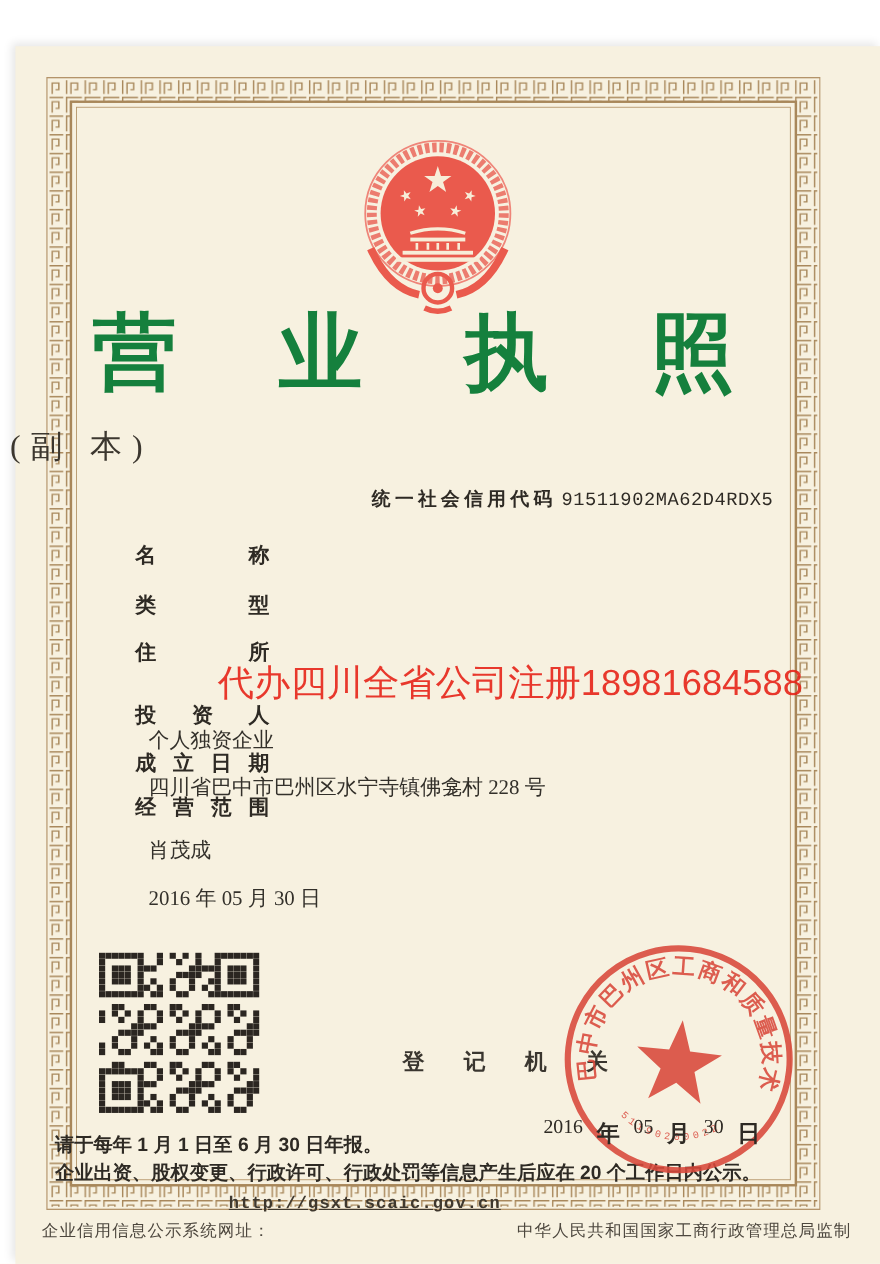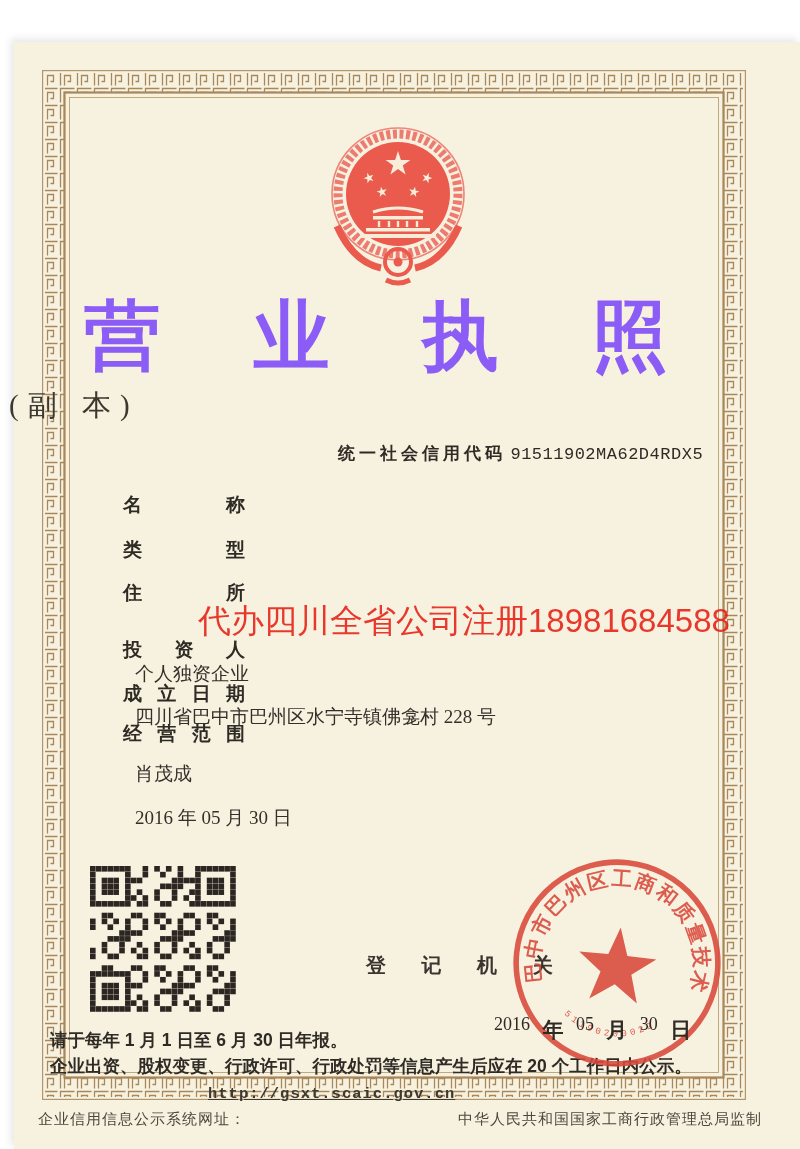--- a/index.html
+++ b/index.html
@@ -12,22 +12,22 @@
   .paper{
     position:absolute;left:14px;top:42px;width:786px;height:1107px;
     background:#f7f1e0;
     box-shadow:-3px -3px 8px rgba(0,0,0,.10);
   }
   .frame-svg{position:absolute;left:42px;top:70px;}
   
   .emblem{position:absolute;left:303px;top:122px;width:190px;height:168px;}
   
   .title{
-    position:absolute;left:0;top:286px;width:752px;text-align:center;
-    font-size:76px;font-weight:bold;color:#8b5cf6;
+    position:absolute;left:0;top:270px;width:752px;text-align:center;
+    font-size:76px;font-weight:bold;color:#15803d;
     letter-spacing:36px;text-indent:36px;
     font-family:"Liberation Sans",sans-serif;
   }
   .subtitle{
     position:absolute;left:0;top:386px;width:800px;text-align:left;
     font-size:29px;color:#3c372f;letter-spacing:9px;text-indent:9px;
     font-family:"Liberation Serif",serif;
   }
   .credit-line{position:absolute;left:338px;top:442px;white-space:nowrap;}
   .credit-label{font-size:17px;font-weight:bold;color:#2e2a24;letter-spacing:4px;}
@@ -69,21 +69,21 @@
   .url{
     position:absolute;left:208px;top:1085px;z-index:6;
     font-family:Liberation Mono, monospace;font-size:15.5px;letter-spacing:1px;
     color:#3f382e;text-decoration:underline;font-weight:bold;
   }
   .footer-left{
     position:absolute;left:38px;top:1110px;font-size:15px;color:#4d473e;
     font-family:"Liberation Serif",serif;letter-spacing:1px;
   }
   .footer-right{
-    position:absolute;right:38px;top:1110px;font-size:15px;color:#4d473e;
+    position:absolute;right:26px;top:1110px;font-size:15px;color:#4d473e;
     font-family:Liberation Mono, monospace;letter-spacing:1px;
   }
 </style>
 </head>
 <body>
 
 <div class="paper"></div>
 
 <svg class="frame-svg" width="704" height="1030">
   <defs>

